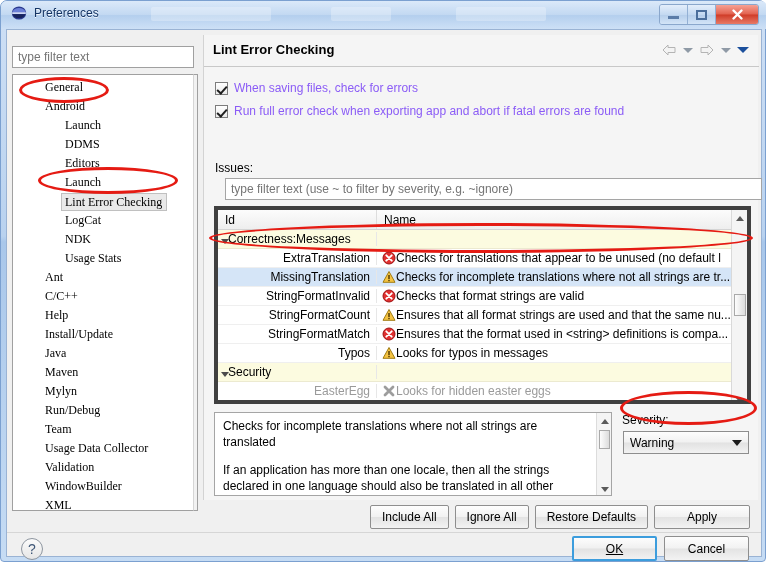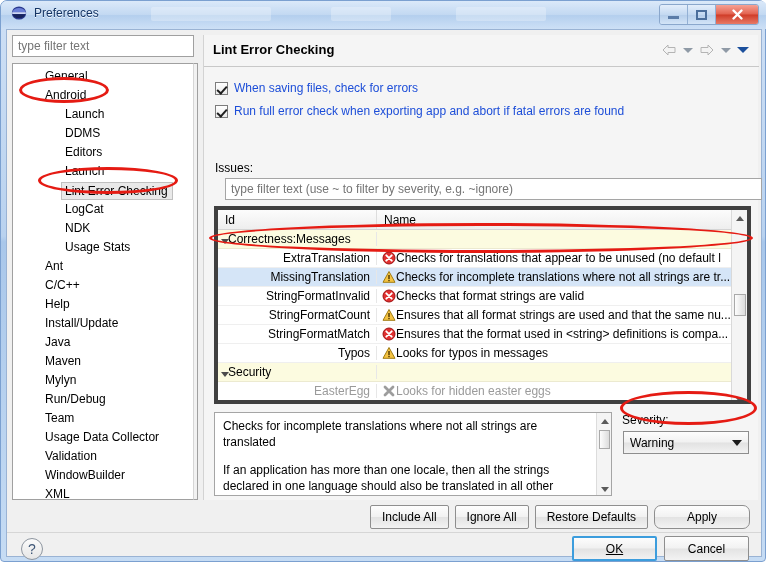--- a/index.html
+++ b/index.html
@@ -89,21 +89,21 @@
     position: absolute;
     left: 5px; top: 28px;
     width: 756px; height: 528px;
     background: #f0f0f0;
     border: 1px solid #9ab3d4;
   }
 
   
   #tree-panel {
     position: absolute;
-    left: 5px; top: 5px;
+    left: 5px; top: 16px;
     width: 186px; height: 465px;
   }
   #filter-box {
     width: 182px; height: 22px;
     border: 1px solid #a0a0a0;
     background: #ffffff;
     font-size: 12px;
     color: #8d8d8d;
     padding: 2px 5px;
     outline: none;
@@ -111,20 +111,21 @@
   }
   #tree {
     position: absolute;
     left: 0; top: 28px;
     width: 182px; height: 437px;
     background: #ffffff;
     border: 1px solid #a0a0a0;
     border-right: none;
     overflow: hidden;
     padding-top: 3px;
+    font-family: Liberation Serif, serif;
   }
   .tree-item {
     height: 19px;
     line-height: 19px;
     font-size: 12px;
     color: #000000;
     white-space: nowrap;
     padding-left: 32px;
   }
   .tree-item.child { padding-left: 52px; }
@@ -179,21 +180,21 @@
   .nav-arrow { width: 16px; height: 14px; }
   .caret { width: 0; height: 0; border-left: 5px solid transparent; border-right: 5px solid transparent; }
   .caret.grey { border-top: 5px solid #8f9aa6; }
   .caret.blue { border-top: 6px solid #1b4f9c; border-left-width: 6px; border-right-width: 6px; }
 
   
   .check-row {
     position: absolute;
     left: 11px;
     font-size: 12px;
-    color: #1d4ed8;
+    color: #8b5cf6;
     display: flex;
     align-items: center;
     gap: 6px;
     white-space: nowrap;
   }
   .cbox {
     width: 13px; height: 13px;
     border: 1px solid #7c7c7c;
     background: linear-gradient(to bottom, #ffffff, #eaeaea);
     position: relative;
@@ -396,21 +397,21 @@
     min-width: 60px;
     padding: 0 11px;
     font-size: 12px;
     color: #000;
     border: 1px solid #8e8e8e;
     border-radius: 2px;
     background: linear-gradient(to bottom, #fdfdfd 0%, #f2f2f2 48%, #e3e3e3 52%, #f3f3f3 100%);
     display: flex; align-items: center; justify-content: center;
     white-space: nowrap;
   }
-  .btn.wide { min-width: 96px; border-radius: 7px; }
+  .btn.wide { min-width: 96px; }
 
   #sep-line {
     position: absolute;
     left: 0; top: 502px;
     width: 754px; height: 1px;
     background: #d6d6d6;
   }
 
   
   #help-btn {

